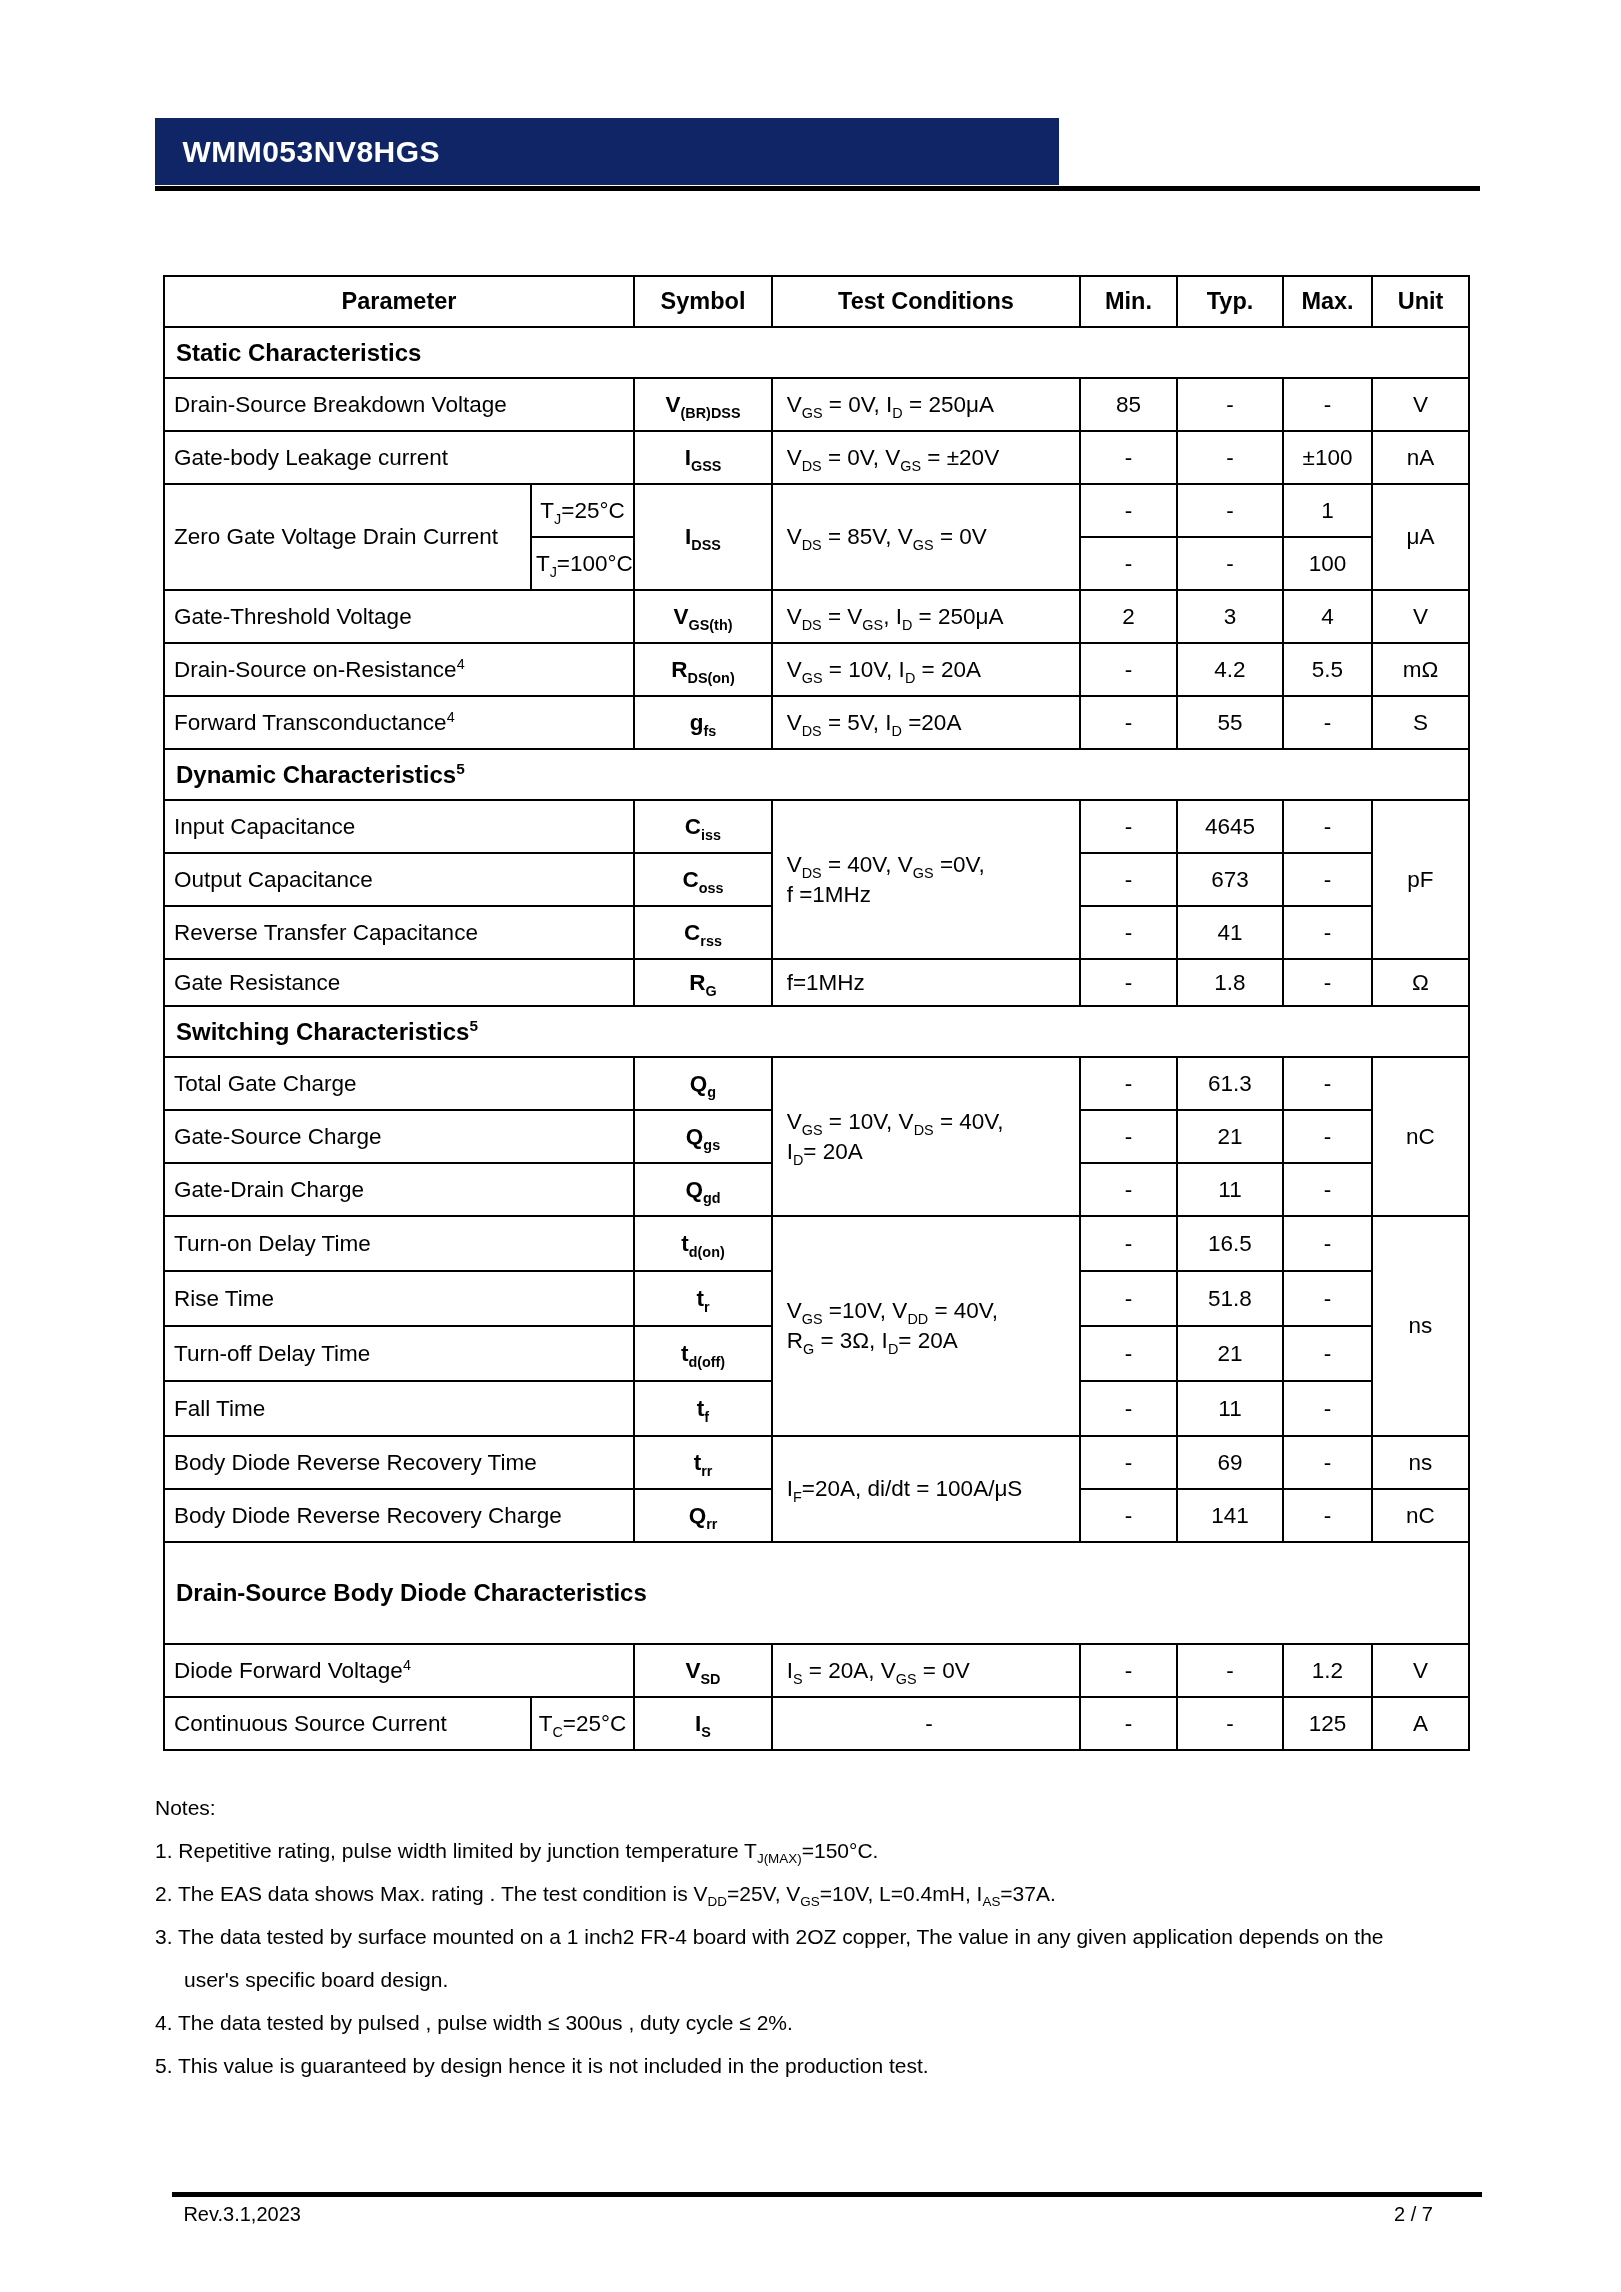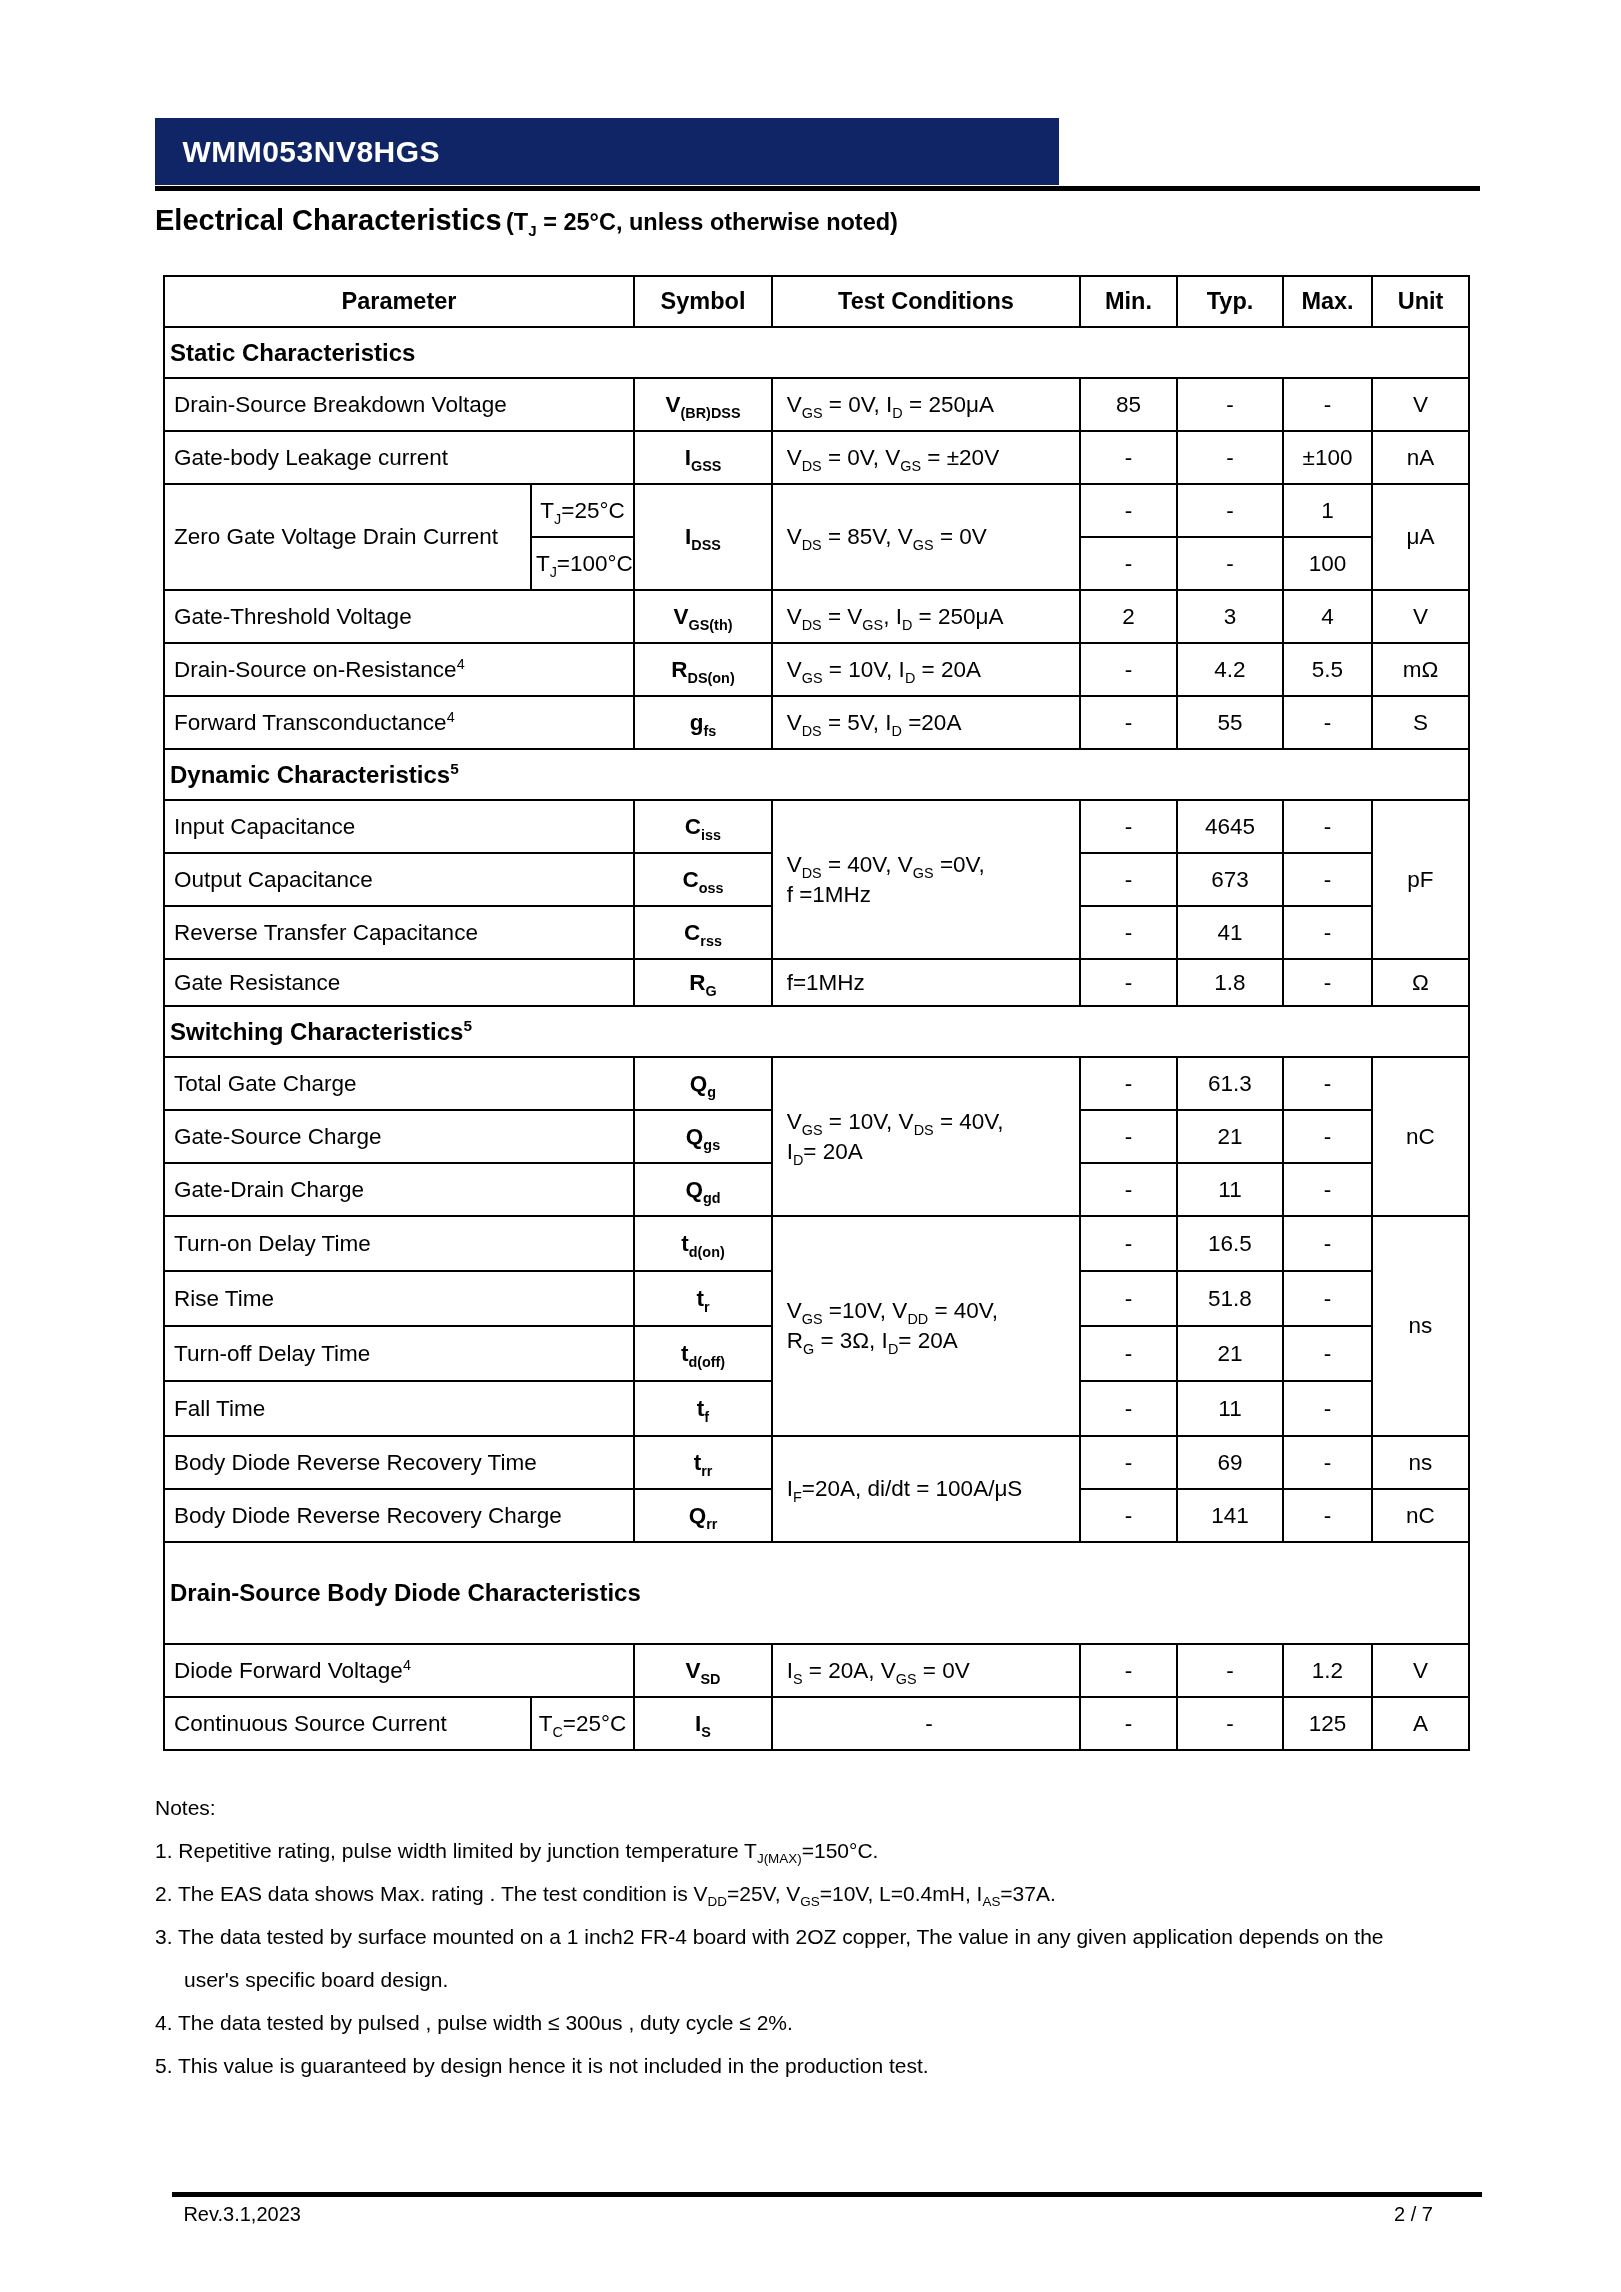--- a/index.html
+++ b/index.html
@@ -38,21 +38,21 @@
   table.ec td, table.ec th{
     border:2px solid #000;
     font-size:22.5px;font-weight:normal;
     padding:2px 7.8px;
     vertical-align:middle;
     overflow:hidden;
   }
   table.ec tr.gs td, table.ec tr.gs th{border-top-width:2.9px;}
   table.ec .head{font-weight:bold;text-align:center;font-size:23.5px;}
   table.ec .section{
-    font-weight:bold;text-align:left;font-size:24px;padding-left:5px;
+    font-weight:bold;text-align:left;font-size:24px;padding-left:11px;
   }
   table.ec .param{text-align:left;padding-left:9px;}
   table.ec .sub{text-align:center;padding:2px 3.9px;}
   table.ec .sym{text-align:center;font-weight:bold;}
   table.ec .cond{text-align:left;padding-left:13.7px;line-height:30px;}
   table.ec .num{text-align:center;}
   table.ec .unit{text-align:center;}
   sub{font-size:0.64em;line-height:0;}
   sup{font-size:0.64em;line-height:0;}
   
@@ -76,24 +76,20 @@
 </head>
 <body>
 
 <div class="page">
 
   <div class="part-banner" style="background: rgb(16, 37, 102);">
     <span>WMM053NV8HGS</span>
   </div>
   <div class="banner-underline" style="background: rgb(0, 0, 0);"></div>
 
-  <div class="page-title">
-    <span class="main">Electrical Characteristics</span>
-    <span class="cond">(T<sub>J</sub> = 25°C, unless otherwise noted)</span>
-  </div>
 
   <table class="ec">
     <colgroup>
       <col style="width:367px">
         <col style="width:103px">
         <col style="width:138px">
         <col style="width:308px">
       <col style="width:97px">
         <col style="width:106px">
         <col style="width:89px">

